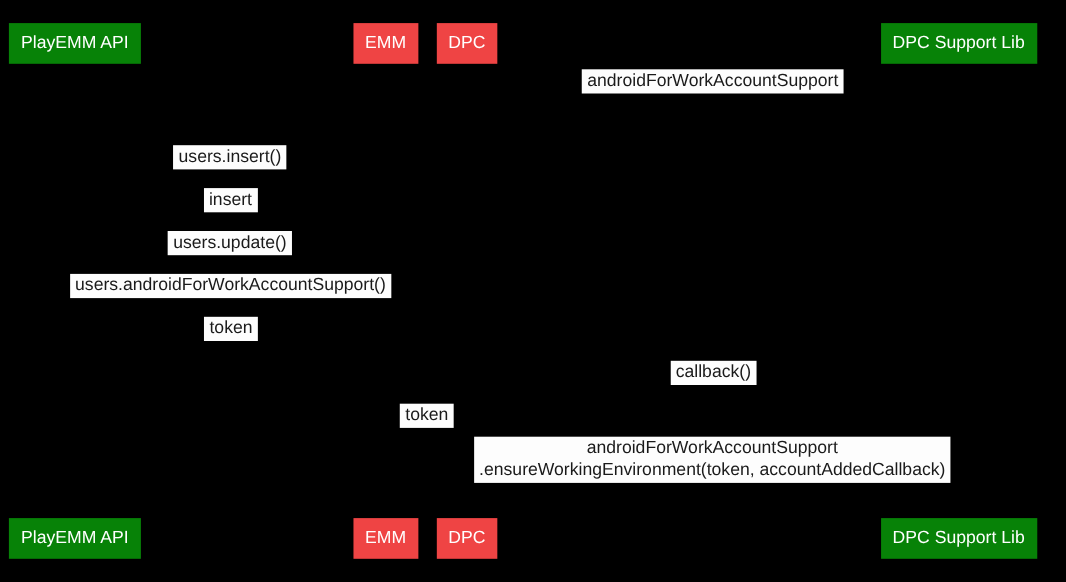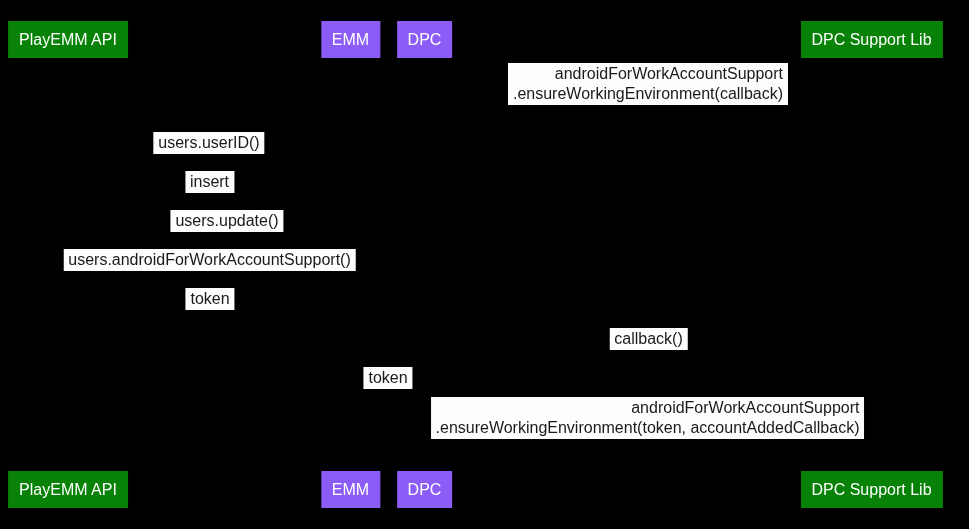--- a/index.html
+++ b/index.html
@@ -22,71 +22,70 @@
     display: flex;
     align-items: center;
     justify-content: center;
     padding: 0 11px;
     color: #ffffff;
     font-size: 16px;
     white-space: nowrap;
     box-sizing: border-box;
   }
   .actor.green { background: #078207; }
-  .actor.blue  { background: #8b5cf6; }
+  .actor.blue  { background: #ef4444; }
   .msg {
     position: absolute;
     transform: translateX(-50%);
     background: #fdfdfd;
     color: #1a1a1a;
     font-size: 16px;
     line-height: 20px;
     padding: 1px 5px;
     white-space: nowrap;
     text-align: center;
   }
-  .msg .ln { display: block; text-align: right; }
+  .msg .ln { display: block; }
 
   
   .a-top-0 { left: 68px;    top: 21px; }
   .a-top-1 { left: 350.5px; top: 21px; }
   .a-top-2 { left: 424.5px; top: 21px; }
   .a-top-3 { left: 871.5px; top: 21px; }
   
   .a-bot-0 { left: 68px;    top: 471px; }
   .a-bot-1 { left: 350.5px; top: 471px; }
   .a-bot-2 { left: 424.5px; top: 471px; }
   .a-bot-3 { left: 871.5px; top: 471px; }
 
   
   .m0 { left: 648px;   top: 63px;  }
   .m1 { left: 209px;   top: 132px; }
   .m2 { left: 209.5px; top: 171px; }
-  .m3 { left: 227px; top: 210px; }
+  .m3 { left: 209px; top: 210px; }
   .m4 { left: 209.5px; top: 249px; }
   .m5 { left: 210px;   top: 288px; }
   .m6 { left: 648.5px; top: 328px; }
   .m7 { left: 388px;   top: 367px; }
   .m8 { left: 647.5px; top: 397px; }
 </style>
 </head>
 <body>
 
 <div class="stage">
 
   <div class="actor green a-top-0">PlayEMM API</div>
   <div class="actor blue a-top-1">EMM</div>
   <div class="actor blue a-top-2">DPC</div>
   <div class="actor green a-top-3">DPC Support Lib</div>
 
   <div class="msg m0">
     <span class="ln">androidForWorkAccountSupport</span>
-    <span class="ln">.ensureWorkingEnvironment(callback)</span>
   </div>
-  <div class="msg m1">users.userID()</div>
+  <div class="msg m1">users.insert()</div>
   <div class="msg m2">insert</div>
   <div class="msg m3">users.update()</div>
   <div class="msg m4">users.androidForWorkAccountSupport()</div>
   <div class="msg m5">token</div>
   <div class="msg m6">callback()</div>
   <div class="msg m7">token</div>
   <div class="msg m8">
     <span class="ln">androidForWorkAccountSupport</span>
     <span class="ln">.ensureWorkingEnvironment(token, accountAddedCallback)</span>
   </div>

